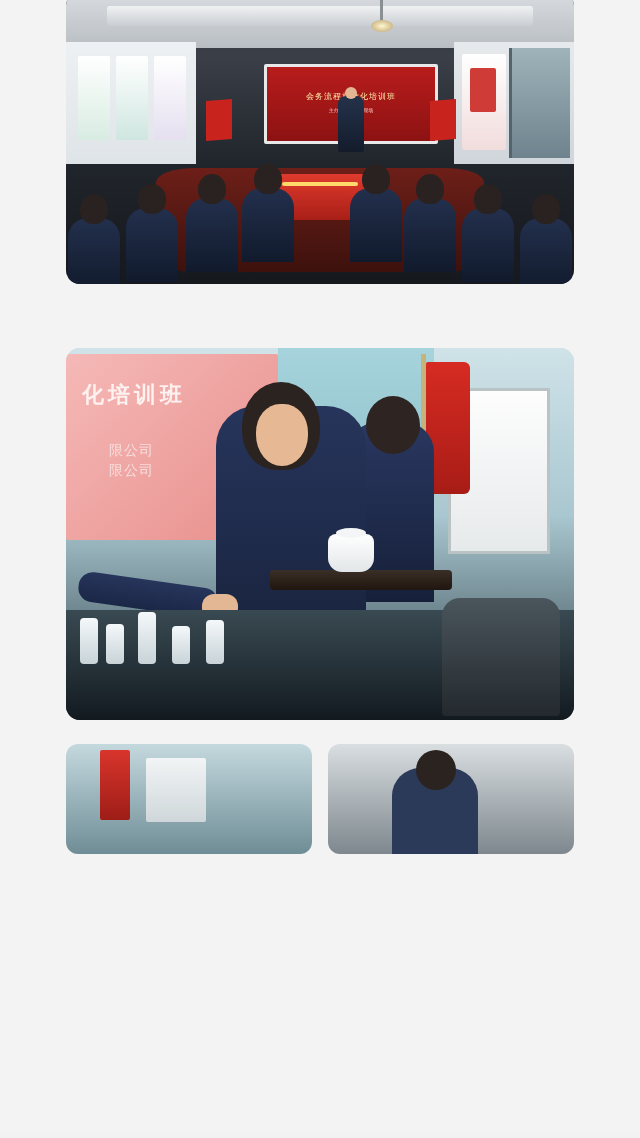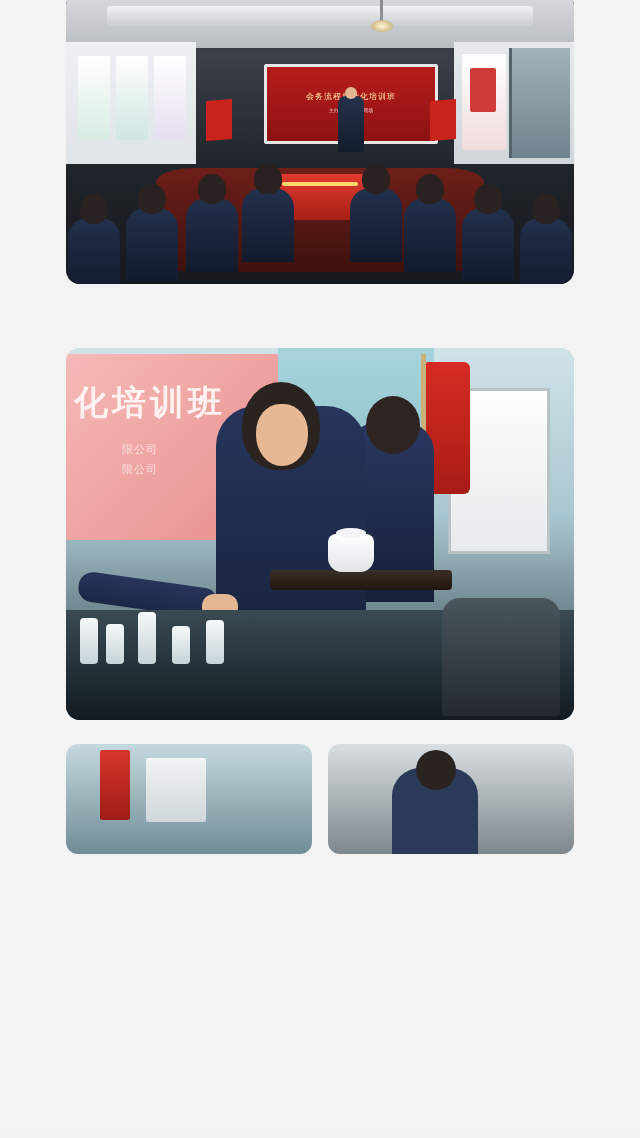--- a/index.html
+++ b/index.html
@@ -175,25 +175,25 @@
   }
 
   
   .scene2 { position: absolute; inset: 0; background: linear-gradient(#cfe3e8 0%, #a9c7d0 45%, #2d3e46 100%); }
   .s2-banner {
     position: absolute; left: 0; top: 6px; width: 212px; height: 186px;
     background: linear-gradient(135deg, #f5b9b7, #e88f8c);
     border-radius: 2px;
   }
   .s2-banner-title {
-    position: absolute; left: 8px; top: 26px;
-    font-size: 34px; color: #fdf2ef; letter-spacing: 4px; font-weight: bold;
+    position: absolute; left: 16px; top: 26px;
+    font-size: 22px; color: #fdf2ef; letter-spacing: 4px; font-weight: bold;
   }
   .s2-banner-l1, .s2-banner-l2 {
-    position: absolute; left: 56px; font-size: 11px; color: #f6dedc; letter-spacing: 1px; text-align: right;
+    position: absolute; left: 43px; font-size: 14px; color: #f6dedc; letter-spacing: 1px; text-align: right;
   }
   .s2-banner-l1 { top: 88px; }
   .s2-banner-l2 { top: 108px; }
   .s2-wall { position: absolute; left: 212px; right: 140px; top: 0; bottom: 150px; background: linear-gradient(#a7d4dc, #7fb4c0); }
   .s2-board {
     position: absolute; right: 24px; top: 40px; width: 96px; height: 160px;
     background: linear-gradient(#fdfdfd, #e7eaeb); border: 3px solid #b9c2c5;
   }
   .s2-flag {
     position: absolute; right: 104px; top: 14px; width: 44px; height: 132px;

